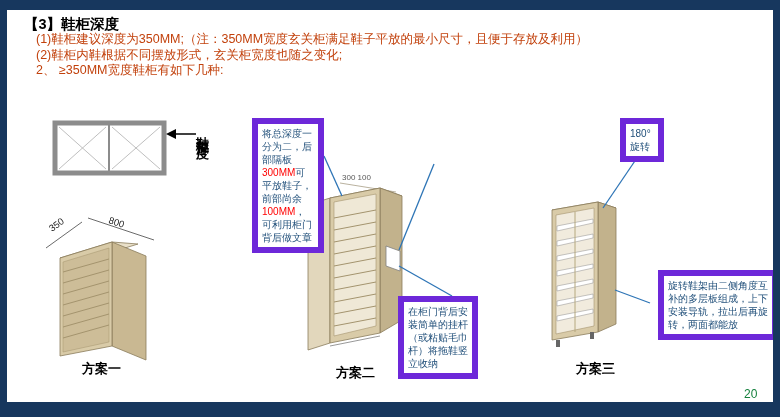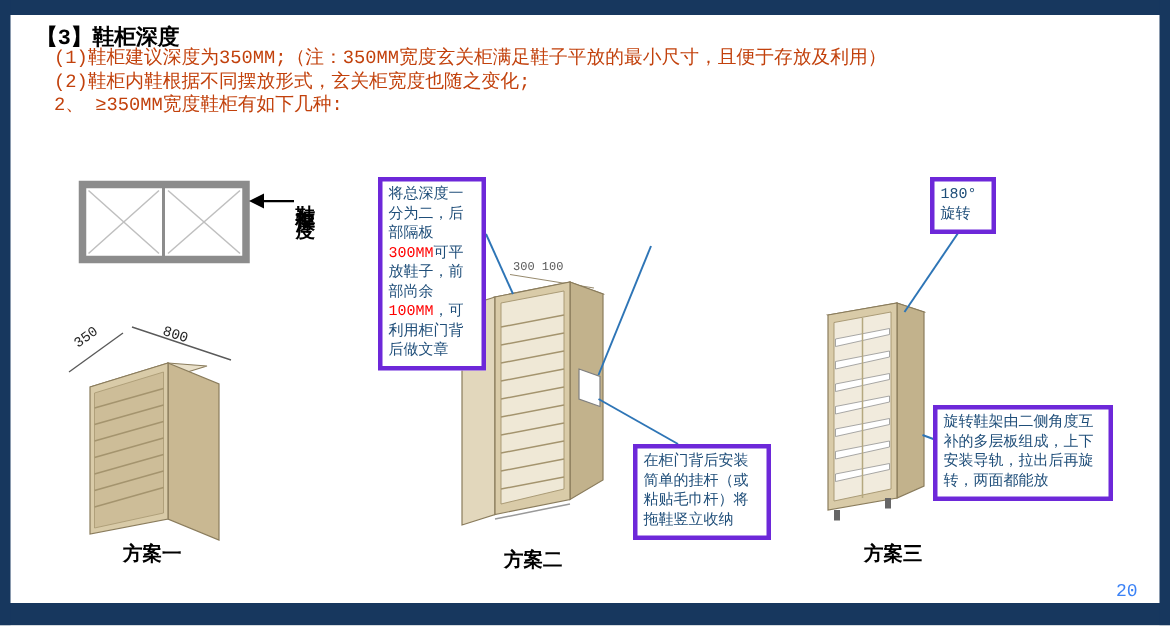--- a/index.html
+++ b/index.html
@@ -1,33 +1,33 @@
 <!DOCTYPE html>
 <html><head>
 <meta charset="utf-8">
 <style>
   * { margin:0; padding:0; box-sizing:border-box; }
   html,body { background:#e8e8e8; }
   body { font-family:"Liberation Sans","DejaVu Sans",sans-serif; }
-  .page { position:relative; width:780px; height:417px; background:#ffffff; overflow:hidden;font-family:Liberation Mono, monospace; }
+  .page { position:relative; width:780px; height:417px; background:#ffffff; overflow:hidden; }
   .frame { position:absolute; background:#17375E; z-index:10; }
   .frame.top { left:0; top:0; width:780px; height:10px; }
   .frame.bottom { left:0; top:402px; width:780px; height:15px; }
   .frame.left { left:0; top:0; width:7px; height:417px; }
   .frame.right { left:773px; top:0; width:7px; height:417px; }
   .abs { position:absolute; }
   .title { left:24px; top:15px; font-size:14.5px; font-weight:bold; color:#000; }
   .bodytext { left:36px; top:32px; width:720px; font-size:12.5px; color:#c2410c; line-height:15.6px; }
-  .callout { position:absolute; background:#ffffff; border:3px solid #6d28d9; color:#1F4E79;
+  .callout { position:absolute; background:#ffffff; border:6px solid #6d28d9; color:#1F4E79;
              font-size:10px; line-height:1.3; padding:3px 4px; z-index:6; }
   .callout .red { color:#FF0000; }
   .plan-label { position:absolute; font-weight:bold; font-size:13px; color:#000; z-index:4; }
   .depth-label { position:absolute; left:193px; top:126px; writing-mode:vertical-rl; text-orientation:upright;
                  font-weight:bold; font-size:13px; letter-spacing:3px; color:#000; }
-  .page-number { position:absolute; left:744px; top:387px; font-size:12px; color:#3b82f6; }
+  .page-number { position:absolute; left:744px; top:387px; font-size:12px; color:#15803d; }
   svg.overlay { position:absolute; left:0; top:0; pointer-events:none; z-index:5; }
   svg { display:block; }
 </style>
 </head>
 <body>
 
 <div class="page">
 
   <div class="frame top"></div>
   <div class="frame bottom"></div>
@@ -94,21 +94,21 @@
     <line x1="30" y1="178" x2="80" y2="168" stroke="#999999" stroke-width="1"></line>
   </svg>
 
   <div class="plan-label" style="left:336px;top:364px">方案二</div>
 
   <div class="callout" style="left:252px;top:118px;width:72px">
     <span>将总深度一分为二，后部隔板</span><span class="red">300MM</span><span>可平放鞋子，前部尚余</span><span class="red">100MM</span><span>，可利用柜门背后做文章</span>
   </div>
 
 
-  <div class="callout" style="left:422px;top:296px;width:92px">在柜门背后安装简单的挂杆（或粘贴毛巾杆）将拖鞋竖立收纳</div>
+  <div class="callout" style="left:398px;top:296px;width:80px">在柜门背后安装简单的挂杆（或粘贴毛巾杆）将拖鞋竖立收纳</div>
 
   <svg class="abs" style="left:540px;top:192px" width="110" height="165" viewBox="0 0 110 165">
     <polygon points="12,18 58,10 76,16 30,25" fill="#E9E0C9" stroke="#8a7c5c" stroke-width="0.8"></polygon>
     <polygon points="58,10 76,16 76,132 58,140" fill="#C2B28C" stroke="#8a7c5c" stroke-width="0.8"></polygon>
     <polygon points="12,18 58,10 58,140 12,148" fill="#D9CBA8" stroke="#8a7c5c" stroke-width="0.8"></polygon>
     <polygon points="16,23 54,16 54,134 16,142" fill="#F1EBDD" stroke="#a4946e" stroke-width="0.6"></polygon>
     <polygon points="17,34 53,27 53,31 17,39" fill="#FFFFFF" stroke="#8c8c8c" stroke-width="0.5"></polygon>
     <polygon points="17,49 53,42 53,46 17,54" fill="#FFFFFF" stroke="#8c8c8c" stroke-width="0.5"></polygon>
     <polygon points="17,64 53,57 53,61 17,69" fill="#FFFFFF" stroke="#8c8c8c" stroke-width="0.5"></polygon>
     <polygon points="17,79 53,72 53,76 17,84" fill="#FFFFFF" stroke="#8c8c8c" stroke-width="0.5"></polygon>
@@ -120,21 +120,21 @@
     <rect x="50" y="140" width="4" height="7" fill="#666666"></rect>
   </svg>
 
   <div class="plan-label" style="left:576px;top:360px">方案三</div>
 
   <div class="callout" style="left:620px;top:118px;width:44px">
     <div>180°</div>
     <div>旋转</div>
   </div>
 
-  <div class="callout" style="left:622px;top:270px;width:120px">旋转鞋架由二侧角度互补的多层板组成，上下安装导轨，拉出后再旋转，两面都能放</div>
+  <div class="callout" style="left:658px;top:270px;width:120px">旋转鞋架由二侧角度互补的多层板组成，上下安装导轨，拉出后再旋转，两面都能放</div>
 
   <svg class="overlay" width="780" height="417" viewBox="0 0 780 417">
     <g>
       <line x1="196" y1="134" x2="174" y2="134" stroke="#000000" stroke-width="1.5"></line>
       <polygon points="166,134 176,129 176,139" fill="#000000"></polygon>
     </g>
     <line x1="324" y1="156" x2="342" y2="196" stroke="#2E75B6" stroke-width="1.3"></line>
     <line x1="434" y1="164" x2="399" y2="250" stroke="#2E75B6" stroke-width="1.3"></line>
     <line x1="452" y1="296" x2="399" y2="266" stroke="#2E75B6" stroke-width="1.3"></line>
     <line x1="641" y1="152" x2="603" y2="208" stroke="#2E75B6" stroke-width="1.3"></line>

